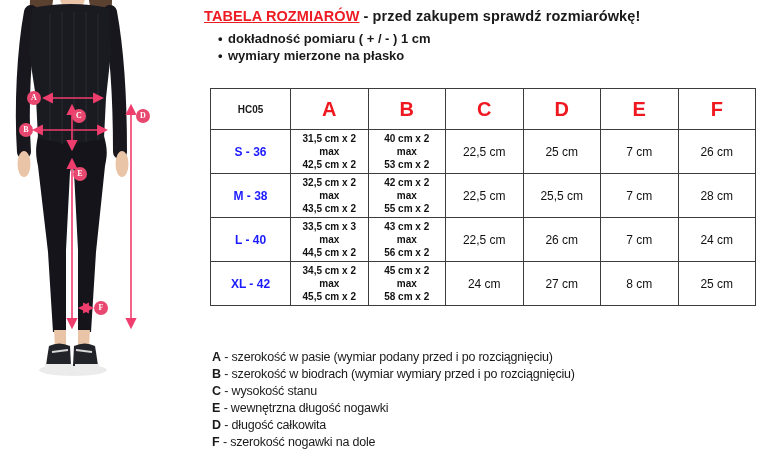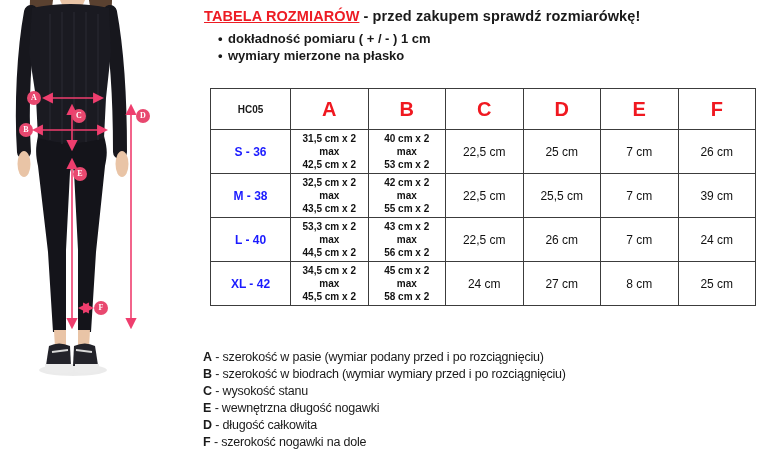--- a/index.html
+++ b/index.html
@@ -55,21 +55,21 @@
   .size-table tr.hdr td { height: 41px; }
   .size-table tr.data td { height: 44px; }
   td.model-code { font-size: 10px; font-weight: bold; color: #1a1a1a; }
   td.col-letter { font-size: 20px; font-weight: bold; color: #f01820; font-family: "Liberation Sans", sans-serif; }
   td.size-label { font-size: 12px; font-weight: bold; color: #1b1bff; }
   td.cell-multi { font-size: 10px; font-weight: bold; color: #111; white-space: pre-line; line-height: 1.3; }
   td.cell-single { font-size: 12px; font-weight: normal; color: #111; }
   col.c-size { width: 80px; }
 
   
-  .legend-block { position: absolute; left: 203px; top: 349px; width: 480px; }
+  .legend-block { position: absolute; left: 212px; top: 349px; width: 480px; }
   .legend-item { font-size: 12.5px; color: #1a1a1a; line-height: 17px; letter-spacing: -0.2px; }
   .legend-item b { font-weight: bold; letter-spacing: 0; }
 </style>
 </head>
 <body>
 
 <div class="page">
 
   <div class="figure-wrap">
     <svg width="195" height="380" viewBox="0 0 195 380">
@@ -178,25 +178,25 @@
       <td class="size-label">M - 38</td>
       <td class="cell-multi">32,5 cm x 2
 max
 43,5 cm x 2</td>
       <td class="cell-multi">42 cm x 2
 max
 55 cm x 2</td>
       <td class="cell-single">22,5 cm</td>
       <td class="cell-single">25,5 cm</td>
       <td class="cell-single">7 cm</td>
-      <td class="cell-single">39 cm</td>
+      <td class="cell-single">28 cm</td>
     </tr>
     <tr class="data">
       <td class="size-label">L - 40</td>
-      <td class="cell-multi">53,3 cm x 2
+      <td class="cell-multi">33,5 cm x 3
 max
 44,5 cm x 2</td>
       <td class="cell-multi">43 cm x 2
 max
 56 cm x 2</td>
       <td class="cell-single">22,5 cm</td>
       <td class="cell-single">26 cm</td>
       <td class="cell-single">7 cm</td>
       <td class="cell-single">24 cm</td>
     </tr>

